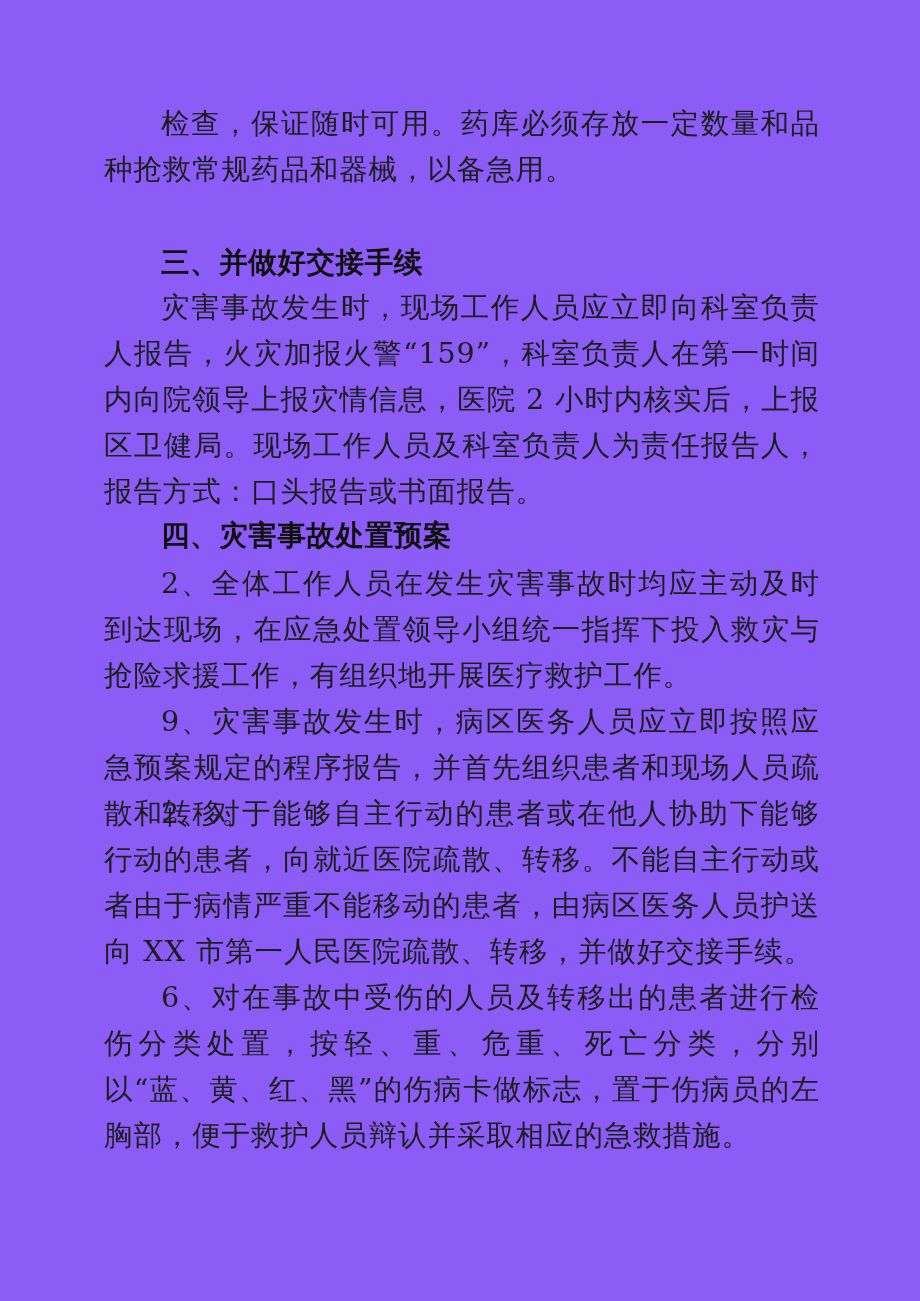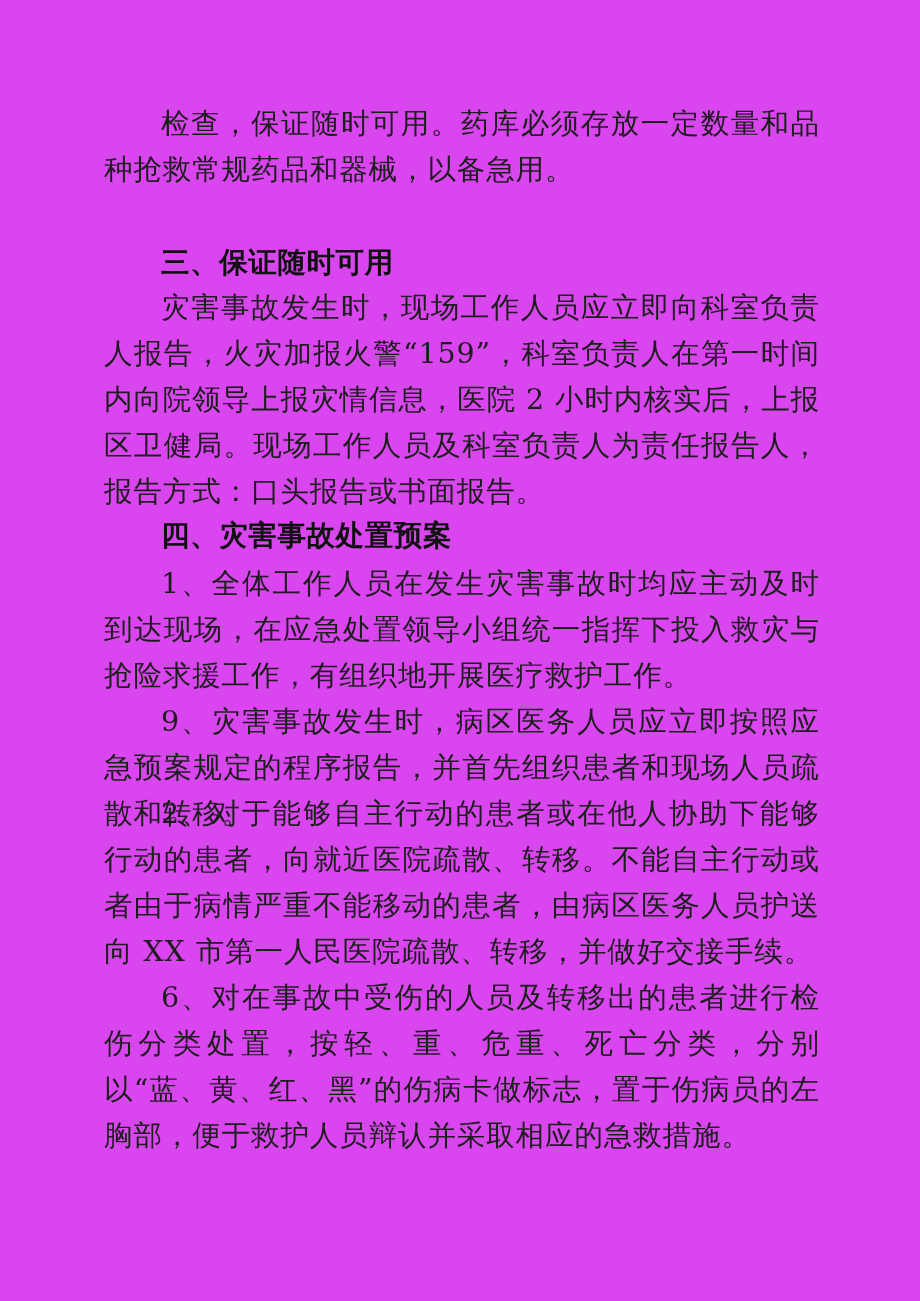--- a/index.html
+++ b/index.html
@@ -12,21 +12,21 @@
     width: 920px;
     height: 1301px;
     font-family: "DejaVu Serif", "Liberation Serif", serif;
     color: #1a1a1a;
     -webkit-font-smoothing: antialiased;
   }
   .page {
     position: relative;
     width: 920px;
     height: 1301px;
-    background: #d946ef;
+    background: #8b5cf6;
     box-sizing: border-box;
     padding: 16px;
     overflow: hidden;
   }
   .doc-body {
     position: absolute;
     left: 104px;
     top: 101px;
     width: 716px;
   }
@@ -62,33 +62,33 @@
 <body>
 
 <div class="page">
   <div class="doc-body">
 
     <div class="blk" style="top:0px;">
       <p class="para">检查，保证随时可用。药库必须存放一定数量和品种抢救常规药品和器械，以备急用。</p>
     </div>
 
     <div class="blk" style="top:138px;">
-      <p class="heading">三、保证随时可用</p>
+      <p class="heading">三、并做好交接手续</p>
     </div>
 
     <div class="blk" style="top:184px;">
       <p class="para">灾害事故发生时，现场工作人员应立即向科室负责人报告，火灾加报火警“159”，科室负责人在第一时间内向院领导上报灾情信息，医院 2 小时内核实后，上报区卫健局。现场工作人员及科室负责人为责任报告人，报告方式：口头报告或书面报告。</p>
     </div>
 
     <div class="blk" style="top:414px;font-family:Liberation Mono, monospace;">
       <p class="heading">四、灾害事故处置预案</p>
     </div>
 
     <div class="blk" style="top:460px;">
-      <p class="para">1、全体工作人员在发生灾害事故时均应主动及时到达现场，在应急处置领导小组统一指挥下投入救灾与抢险求援工作，有组织地开展医疗救护工作。</p>
+      <p class="para">2、全体工作人员在发生灾害事故时均应主动及时到达现场，在应急处置领导小组统一指挥下投入救灾与抢险求援工作，有组织地开展医疗救护工作。</p>
     </div>
 
     <div class="blk" style="top:598px;">
       <p class="para">9、灾害事故发生时，病区医务人员应立即按照应急预案规定的程序报告，并首先组织患者和现场人员疏散和转移。</p>
     </div>
 
     <div class="blk" style="top:690px;">
       <p class="para">2、对于能够自主行动的患者或在他人协助下能够行动的患者，向就近医院疏散、转移。不能自主行动或者由于病情严重不能移动的患者，由病区医务人员护送向 XX 市第一人民医院疏散、转移，并做好交接手续。</p>
     </div>
 

